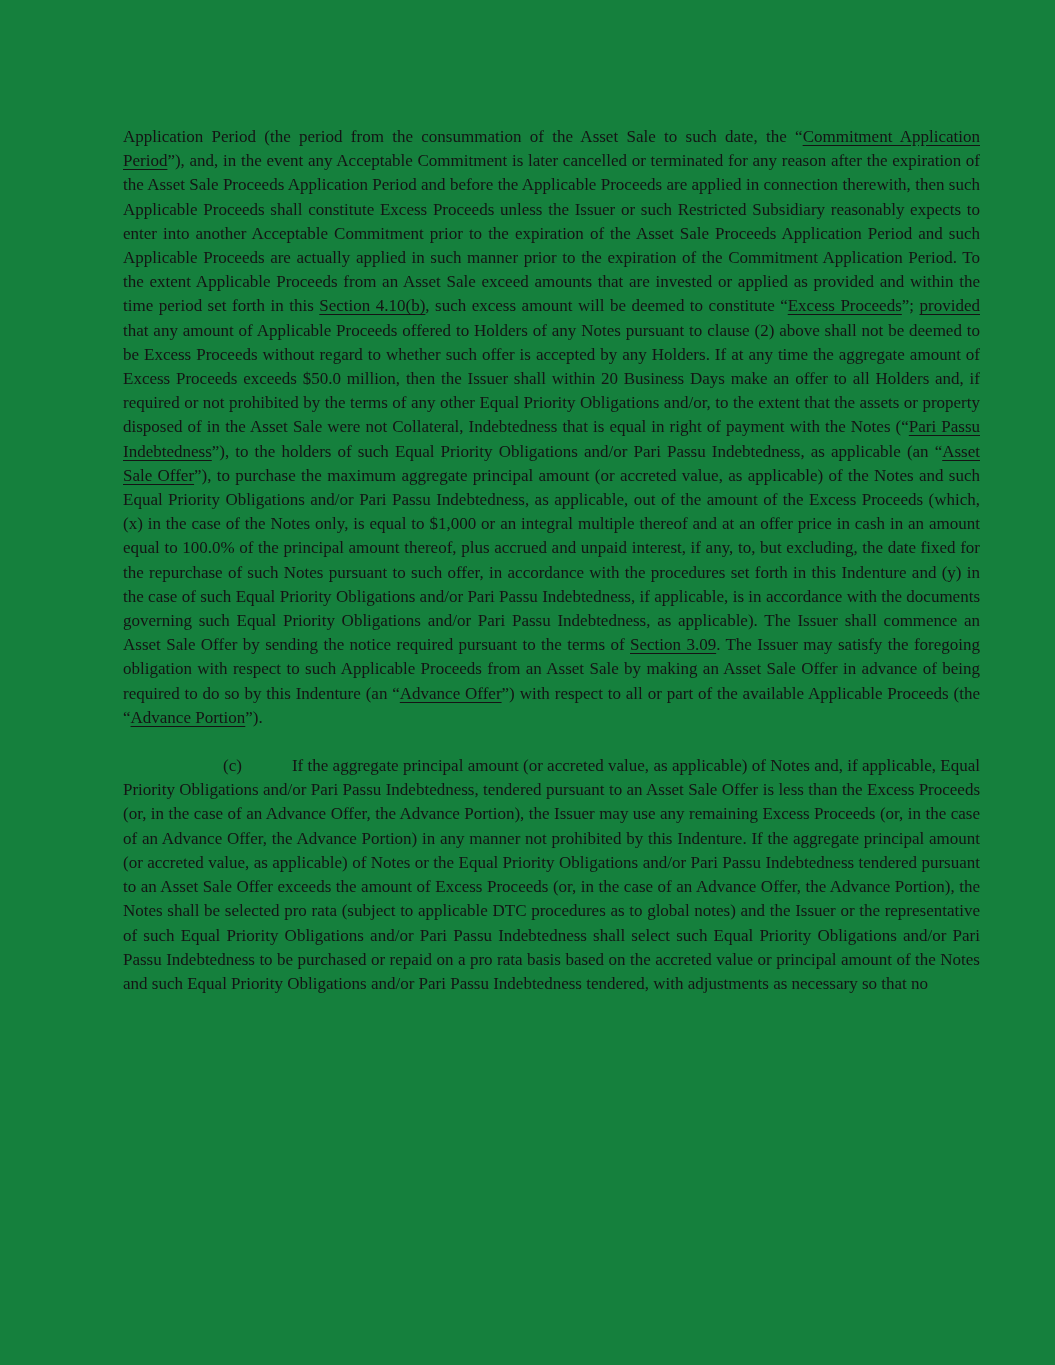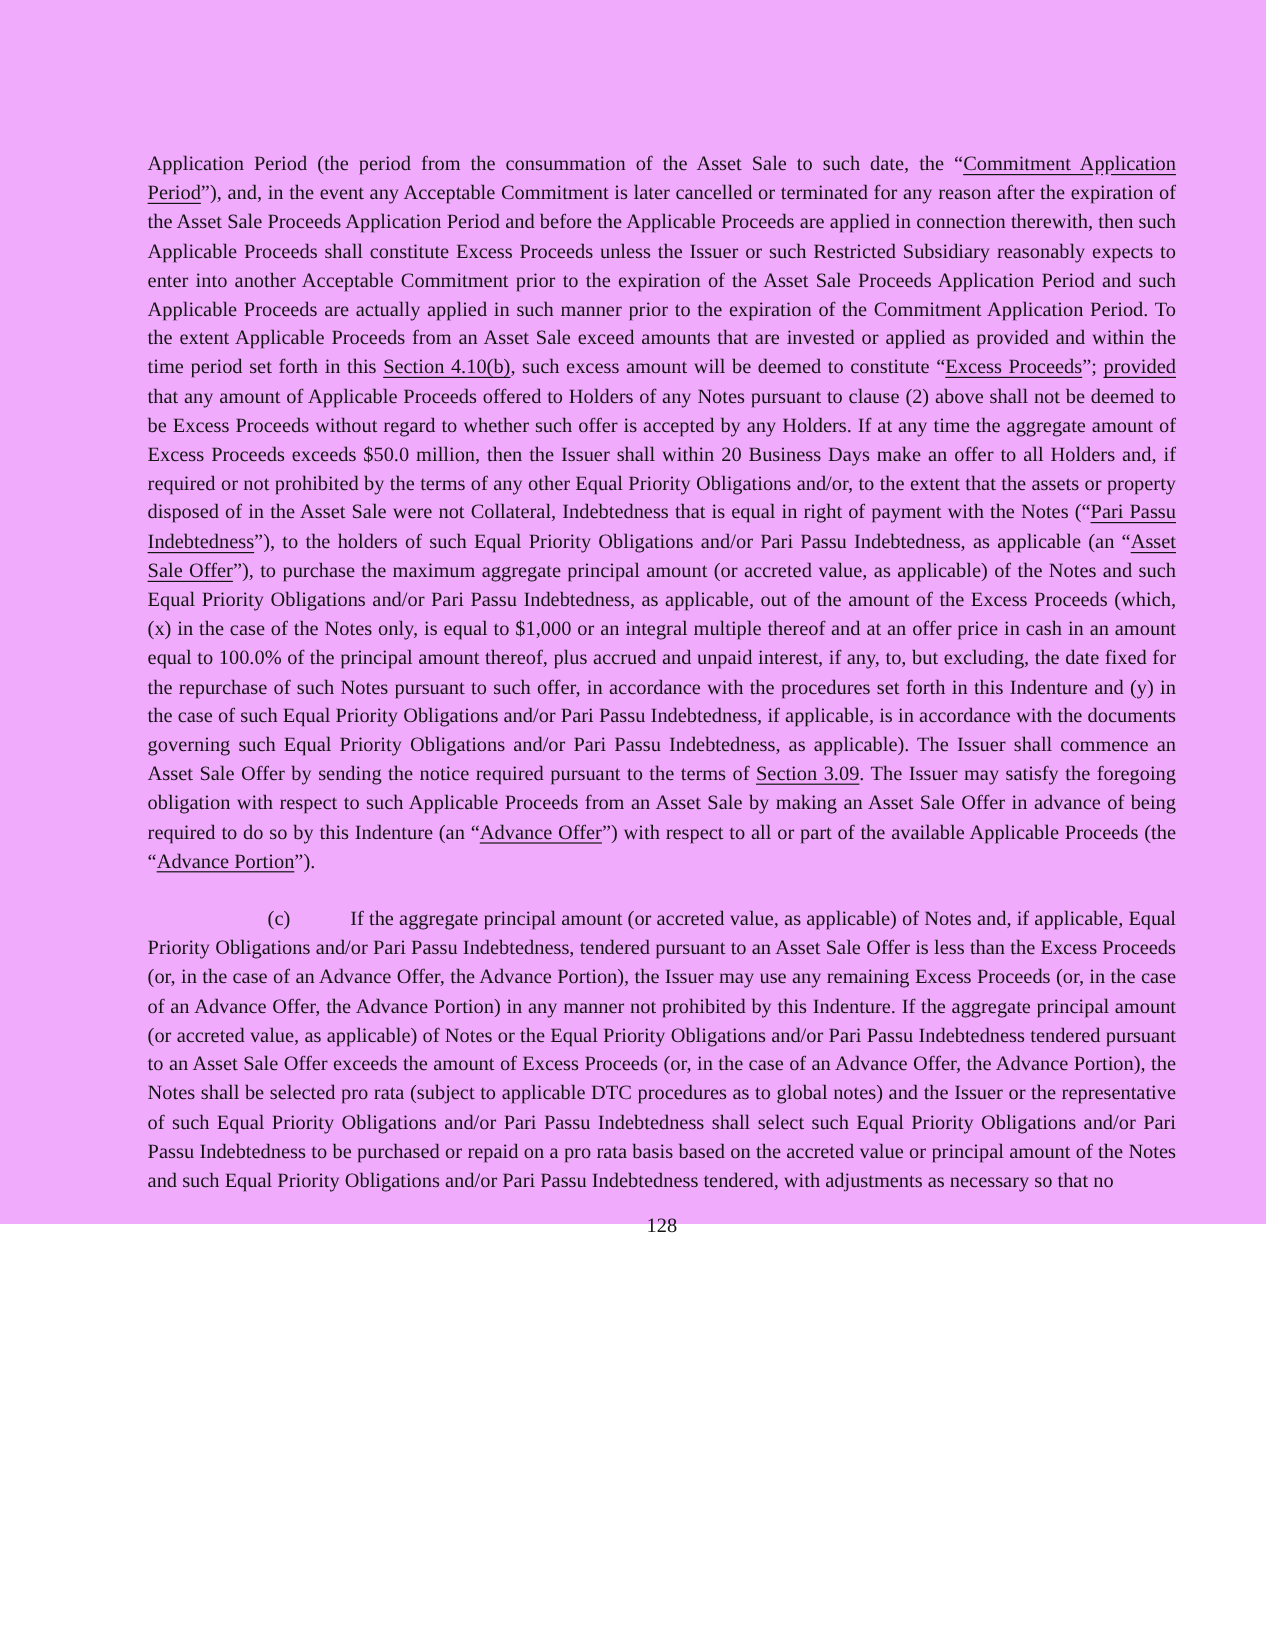--- a/index.html
+++ b/index.html
@@ -8,23 +8,23 @@
     background: #ffffff;
   }
   body {
     width: 1055px;
     height: 1365px;
     overflow: hidden;
   }
   .page {
     box-sizing: border-box;
     width: 1055px;
-    height: 1020px;
+    height: 1365px;
     padding: 125px 75px 0 123px;
-    background: #f0abfc;
+    background: #15803d;
     font-family: "Liberation Serif", "DejaVu Serif", serif;
     font-size: 17px;
     line-height: 24.2px;
     color: #141414;
   }
   .para {
     margin: 0;
     text-align: justify;
     text-justify: inter-word;
   }
@@ -51,15 +51,14 @@
 </style>
 </head>
 <body>
 
 <div class="page">
 
   <p class="para"><span>Application Period (the period from the consummation of the Asset Sale to such date, the “</span><span class="u">Commitment Application Period</span><span>”), and, in the event any Acceptable Commitment is later cancelled or terminated for any reason after the expiration of the Asset Sale Proceeds Application Period and before the Applicable Proceeds are applied in connection therewith, then such Applicable Proceeds shall constitute Excess Proceeds unless the Issuer or such Restricted Subsidiary reasonably expects to enter into another Acceptable Commitment prior to the expiration of the Asset Sale Proceeds Application Period and such Applicable Proceeds are actually applied in such manner prior to the expiration of the Commitment Application Period. To the extent Applicable Proceeds from an Asset Sale exceed amounts that are invested or applied as provided and within the time period set forth in this </span><span class="u">Section 4.10(b)</span><span>, such excess amount will be deemed to constitute “</span><span class="u">Excess Proceeds</span><span>”; </span><span class="u">provided</span><span> that any amount of Applicable Proceeds offered to Holders of any Notes pursuant to clause (2) above shall not be deemed to be Excess Proceeds without regard to whether such offer is accepted by any Holders. If at any time the aggregate amount of Excess Proceeds exceeds $50.0 million, then the Issuer shall within 20 Business Days make an offer to all Holders and, if required or not prohibited by the terms of any other Equal Priority Obligations and/or, to the extent that the assets or property disposed of in the Asset Sale were not Collateral, Indebtedness that is equal in right of payment with the Notes (“</span><span class="u">Pari Passu Indebtedness</span><span>”), to the holders of such Equal Priority Obligations and/or Pari Passu Indebtedness, as applicable (an “</span><span class="u">Asset Sale Offer</span><span>”), to purchase the maximum aggregate principal amount (or accreted value, as applicable) of the Notes and such Equal Priority Obligations and/or Pari Passu Indebtedness, as applicable, out of the amount of the Excess Proceeds (which, (x) in the case of the Notes only, is equal to $1,000 or an integral multiple thereof and at an offer price in cash in an amount equal to 100.0% of the principal amount thereof, plus accrued and unpaid interest, if any, to, but excluding, the date fixed for the repurchase of such Notes pursuant to such offer, in accordance with the procedures set forth in this Indenture and (y) in the case of such Equal Priority Obligations and/or Pari Passu Indebtedness, if applicable, is in accordance with the documents governing such Equal Priority Obligations and/or Pari Passu Indebtedness, as applicable). The Issuer shall commence an Asset Sale Offer by sending the notice required pursuant to the terms of </span><span class="u">Section 3.09</span><span>. The Issuer may satisfy the foregoing obligation with respect to such Applicable Proceeds from an Asset Sale by making an Asset Sale Offer in advance of being required to do so by this Indenture (an “</span><span class="u">Advance Offer</span><span>”) with respect to all or part of the available Applicable Proceeds (the “</span><span class="u">Advance Portion</span><span>”).</span></p>
 
   <p class="para para-c"><span>(c)</span><span class="tab"></span><span>If the aggregate principal amount (or accreted value, as applicable) of Notes and, if applicable, Equal Priority Obligations and/or Pari Passu Indebtedness, tendered pursuant to an Asset Sale Offer is less than the Excess Proceeds (or, in the case of an Advance Offer, the Advance Portion), the Issuer may use any remaining Excess Proceeds (or, in the case of an Advance Offer, the Advance Portion) in any manner not prohibited by this Indenture. If the aggregate principal amount (or accreted value, as applicable) of Notes or the Equal Priority Obligations and/or Pari Passu Indebtedness tendered pursuant to an Asset Sale Offer exceeds the amount of Excess Proceeds (or, in the case of an Advance Offer, the Advance Portion), the Notes shall be selected pro rata (subject to applicable DTC procedures as to global notes) and the Issuer or the representative of such Equal Priority Obligations and/or Pari Passu Indebtedness shall select such Equal Priority Obligations and/or Pari Passu Indebtedness to be purchased or repaid on a pro rata basis based on the accreted value or principal amount of the Notes and such Equal Priority Obligations and/or Pari Passu Indebtedness tendered, with adjustments as necessary so that no</span></p>
 
-  <div class="page-footer"><span>128</span></div>
 
 </div>
 
 </body></html>

